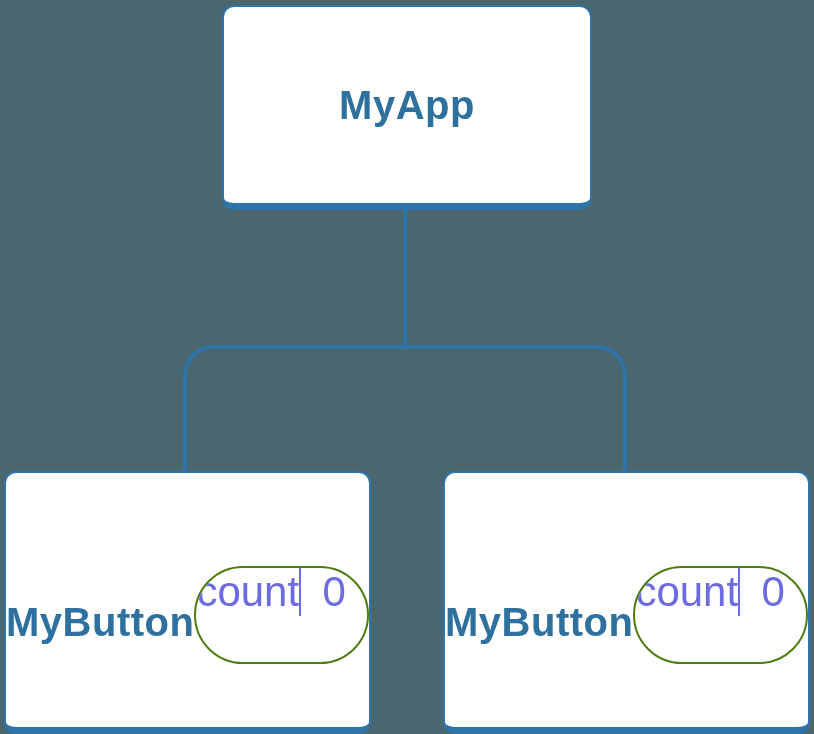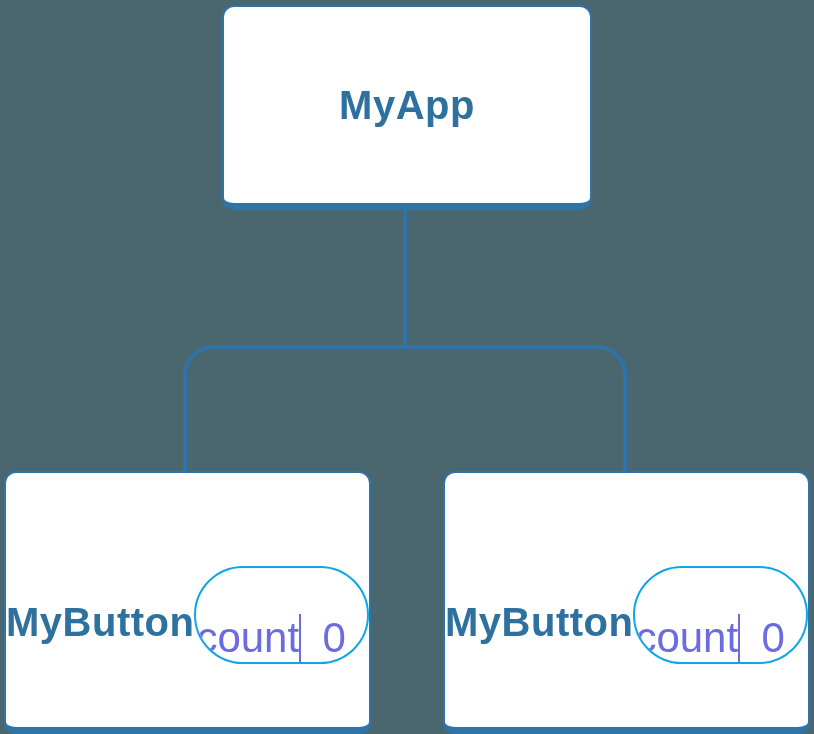--- a/index.html
+++ b/index.html
@@ -78,24 +78,24 @@
     border-left-width: 4px;
     border-right-width: 4px;
     border-radius: 30px 30px 0 0;
   }
   
   .pill {
     box-sizing: border-box;
     margin-top: 30px;
     width: 265px;
     height: 98px;
-    border: 2px solid #0ea5e9;
+    border: 2px solid #4d7c0f;
     border-radius: 49px;
     display: flex;
-    align-items: flex-end;
+    align-items: flex-start;
     overflow: hidden;
   }
   .pill-key {
     flex: 1;
     display: flex;
     align-items: center;
     justify-content: center;
     color: #6C6CE0;
     font-size: 42px;
     font-weight: 400;

